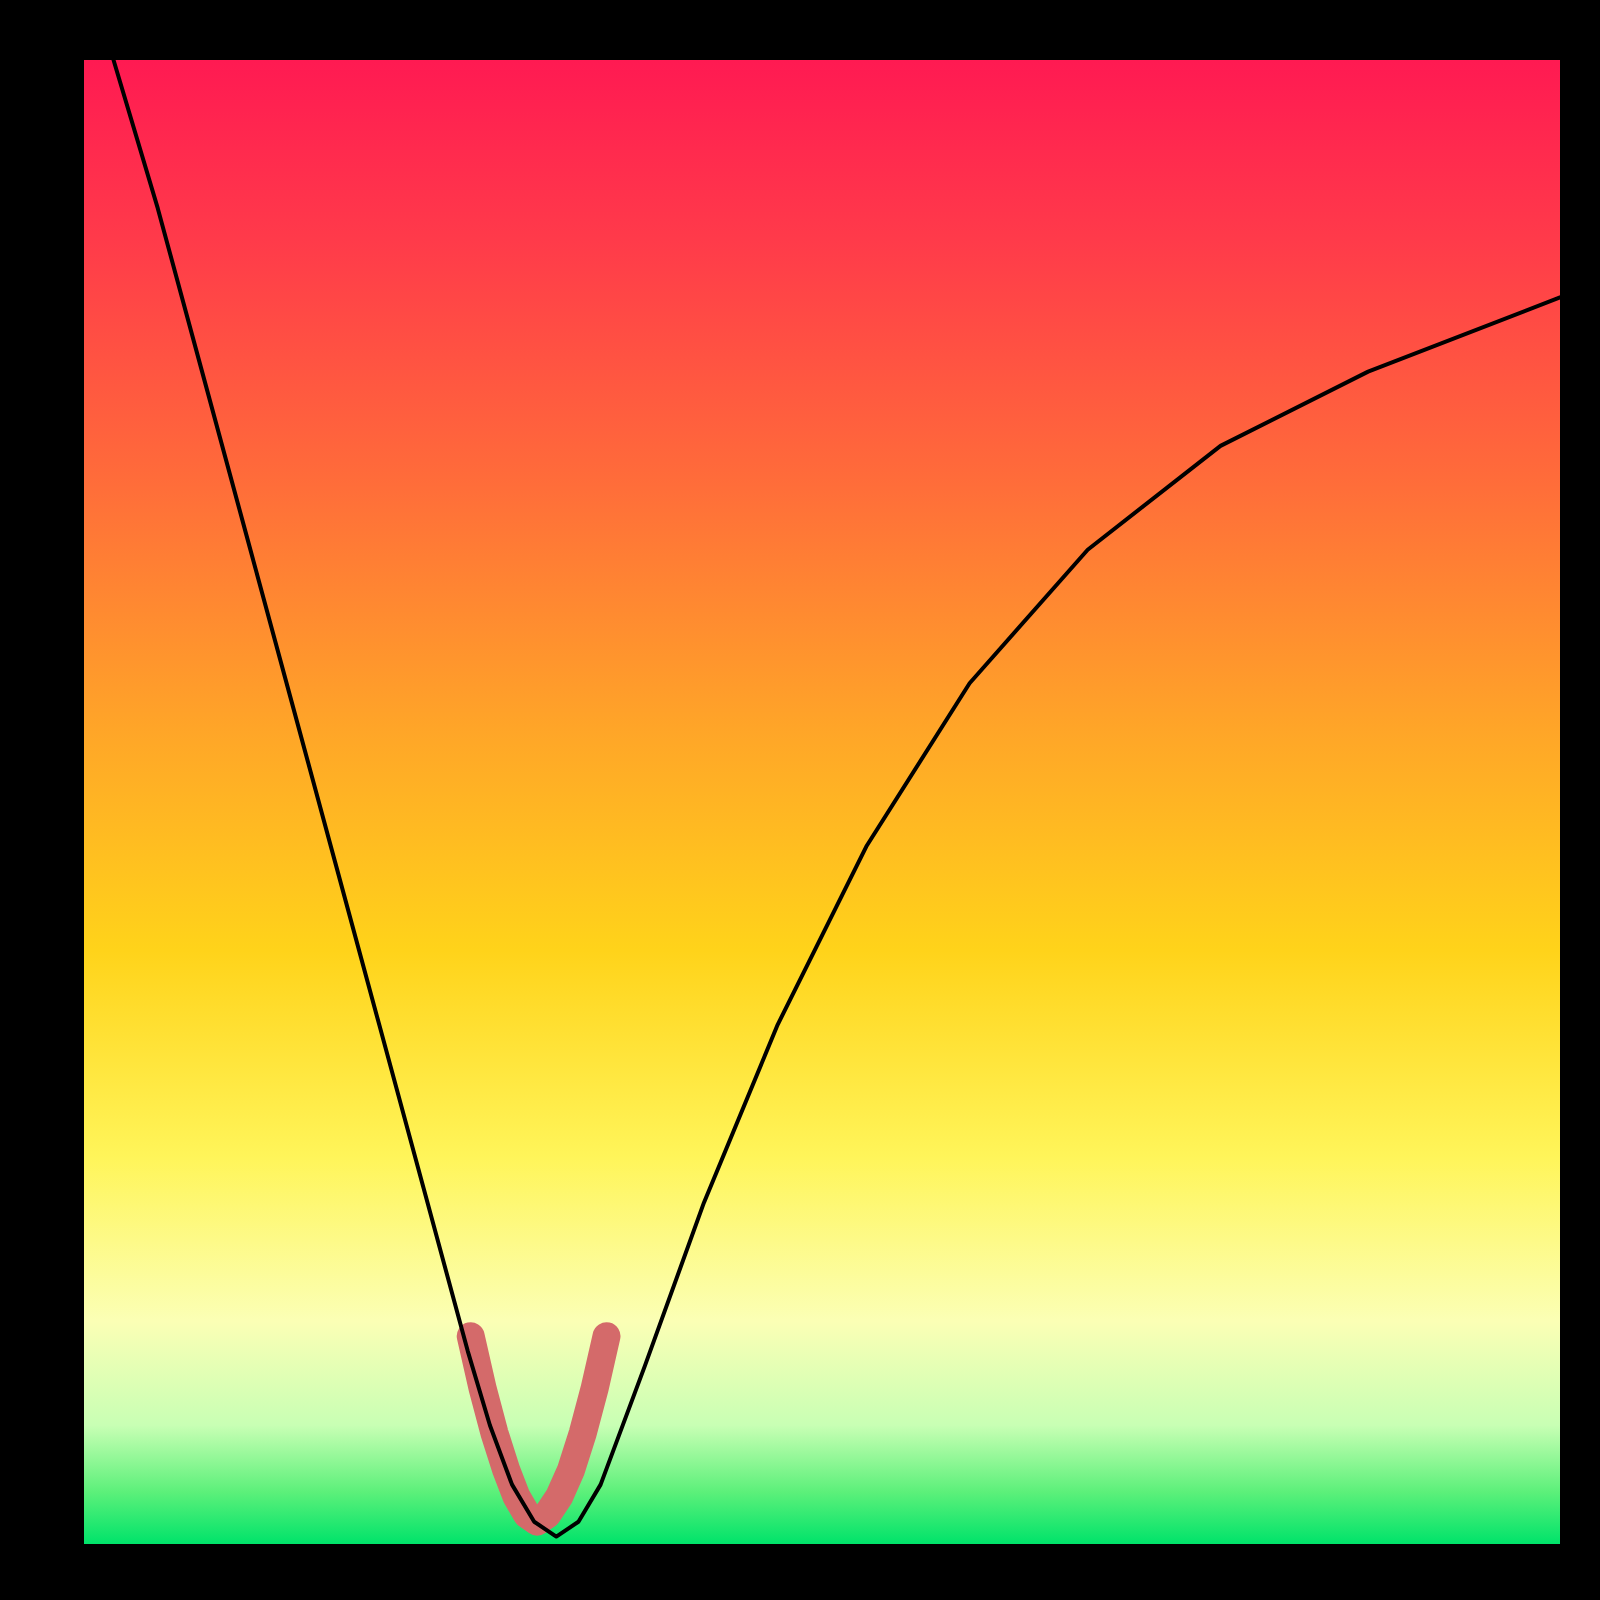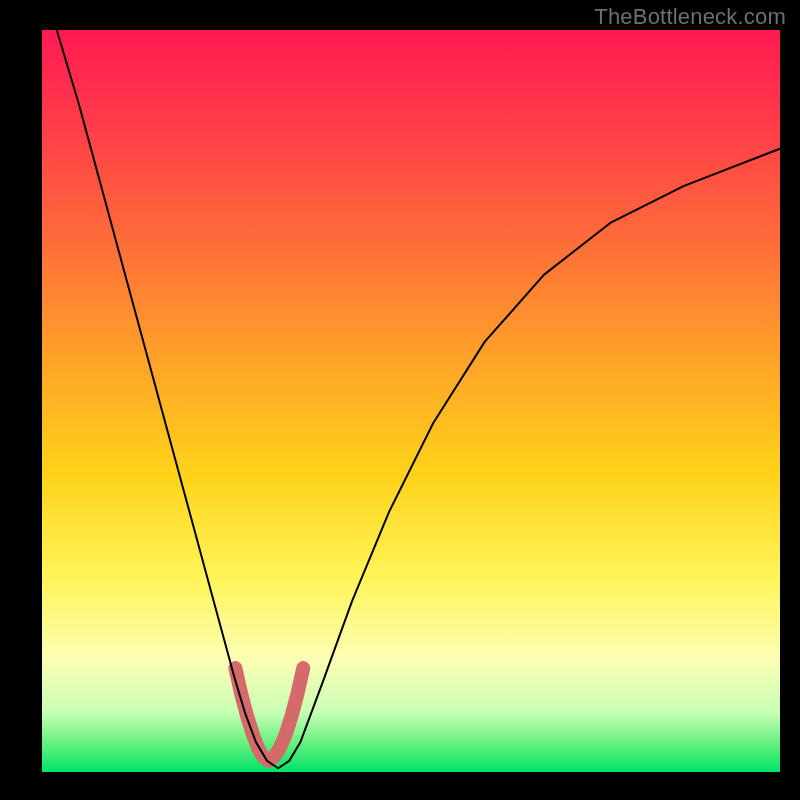--- a/index.html
+++ b/index.html
@@ -51,15 +51,14 @@
           <stop offset="92%" stop-color="#c8ffb4"></stop>
           <stop offset="96.5%" stop-color="#5cf07a"></stop>
           <stop offset="100%" stop-color="#00e36a"></stop>
         </linearGradient>
   </defs>
   <rect id="plot-rect" fill="url(#bg-grad)" x="42" y="30" width="738" height="742"></rect>
   <path id="valley-path" fill="none" stroke-linecap="round" stroke-linejoin="round" d="M235.36 668.12 L241.26 694.09 L247.16 716.35 L253.07 734.90 L258.23 748.26 L263.40 757.16 L268.57 760.87 L273.73 757.16 L279.64 748.26 L285.54 734.90 L291.44 716.35 L297.35 694.09 L303.25 668.12" stroke="#d46a6a" stroke-width="14"></path>
   <path id="curve-path" fill="none" stroke-linecap="round" stroke-linejoin="round" d="M56.76 30.00 L78.90 104.20 L101.04 185.82 L123.18 267.44 L145.32 349.06 L167.46 430.68 L189.60 512.30 L211.74 593.92 L233.88 675.54 L244.95 712.64 L256.02 742.32 L267.09 760.87 L278.16 768.29 L289.23 760.87 L300.30 742.32 L322.44 682.96 L351.96 601.34 L388.86 512.30 L433.14 423.26 L484.80 341.64 L543.84 274.86 L610.26 222.92 L684.06 185.82 L780.00 148.72" stroke="#000000" stroke-width="2"></path>
 </svg>
 
-<div class="watermark">TheBottleneck.com</div>
 
 </div>
 
 </body></html>

